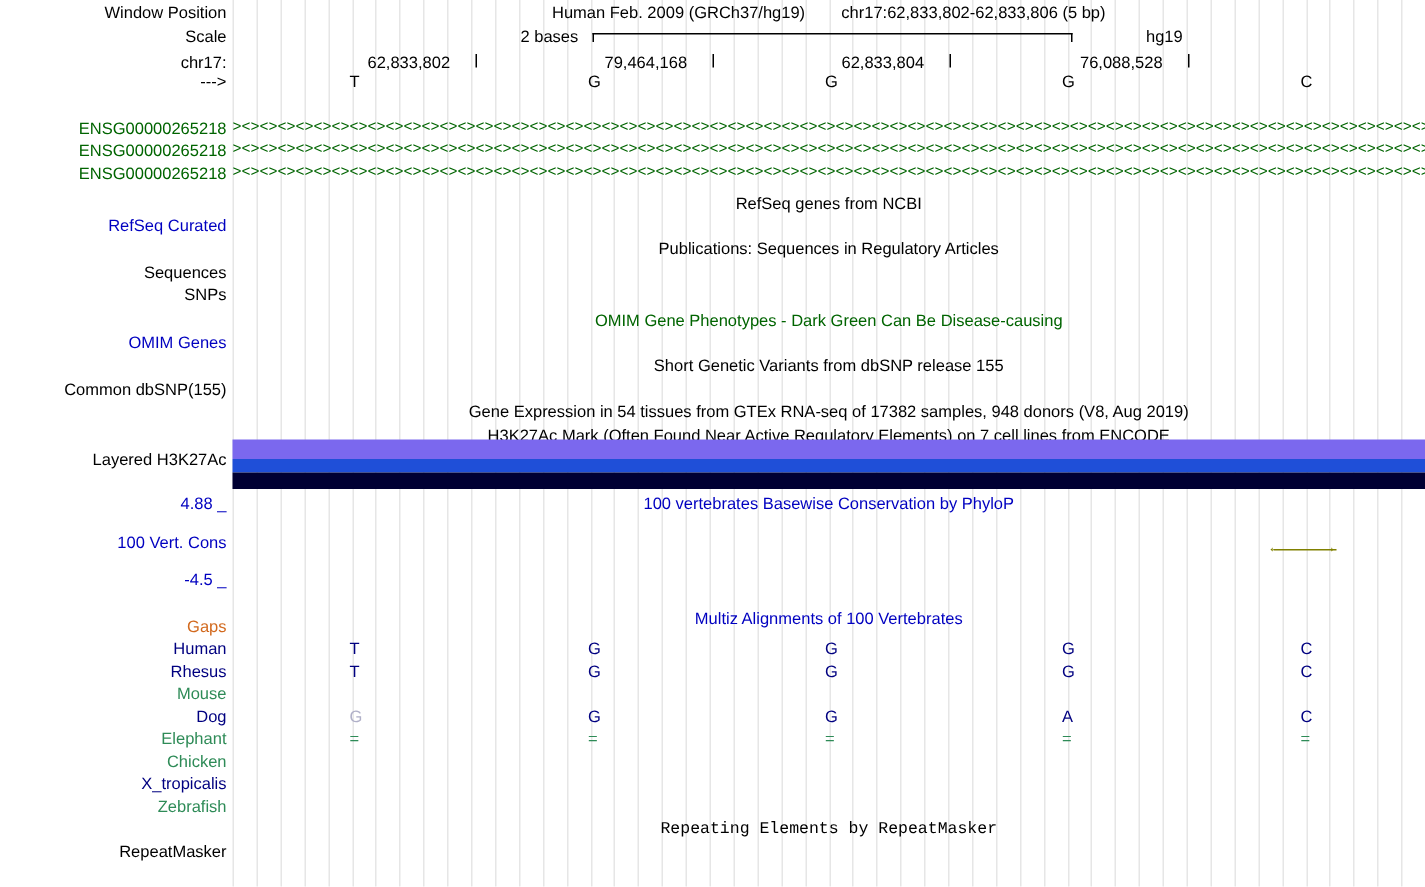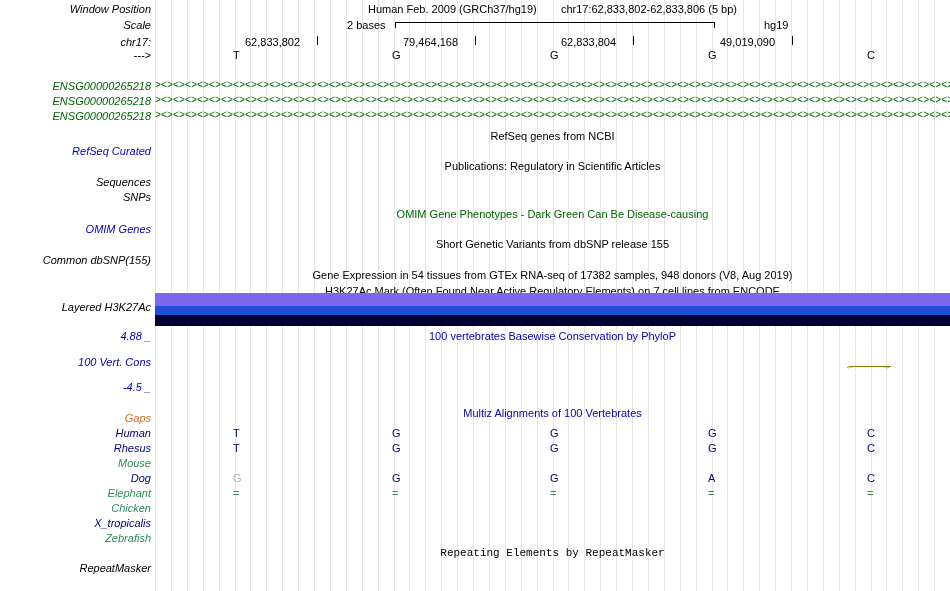--- a/index.html
+++ b/index.html
@@ -31,21 +31,20 @@
     box-sizing: border-box;
     white-space: nowrap;
     font-size: 11px;
     line-height: 12px;
   }
   .labelcol {
     position: absolute;
     left: 0; top: 0;
     width: 155px;
     height: 414px;
-    font-style: italic;
   }
   
   .trackarea {
     position: absolute;
     left: 155px; top: 0;
     width: 795px;
     height: 591px;
   }
   .gridlines {
     position: absolute;
@@ -191,39 +190,39 @@
     <div class="scalebar" style="top:22px; left:240px; width:318px;"></div>
     <div class="absText" style="top:19px; left:568px;margin-left:41px;">hg19</div>
 
     <div id="rulerTicks" style="position:absolute; top:34px; left:0; width:795px; height:14px;">
         <div class="absText" style="left: 90px; top: 2px;">62,833,802</div>
         <div class="rulerTick" style="left: 162px; top: 2px;"></div>
         <div class="absText" style="left: 248px; top: 2px;">79,464,168</div>
         <div class="rulerTick" style="left: 320px; top: 2px;"></div>
         <div class="absText" style="left: 406px; top: 2px;">62,833,804</div>
         <div class="rulerTick" style="left: 478px; top: 2px;"></div>
-        <div class="absText" style="left: 565px; top: 2px;">49,019,090</div>
+        <div class="absText" style="left: 565px; top: 2px;">76,088,528</div>
         <div class="rulerTick" style="left: 637px; top: 2px;"></div>
       </div>
 
     <div id="baseRow" style="position:absolute; top:49px; left:0; width:795px; height:14px;">
         <div class="absText" style="left: 78px; top: 0px;">T</div>
         <div class="absText" style="left: 237px; top: 0px;">G</div>
         <div class="absText" style="left: 395px; top: 0px;">G</div>
         <div class="absText" style="left: 553px; top: 0px;">G</div>
         <div class="absText" style="left: 712px; top: 0px;">C</div>
       </div>
 
     <div class="dotrow" style="top:80px;">&gt;&lt;&gt;&lt;&gt;&lt;&gt;&lt;&gt;&lt;&gt;&lt;&gt;&lt;&gt;&lt;&gt;&lt;&gt;&lt;&gt;&lt;&gt;&lt;&gt;&lt;&gt;&lt;&gt;&lt;&gt;&lt;&gt;&lt;&gt;&lt;&gt;&lt;&gt;&lt;&gt;&lt;&gt;&lt;&gt;&lt;&gt;&lt;&gt;&lt;&gt;&lt;&gt;&lt;&gt;&lt;&gt;&lt;&gt;&lt;&gt;&lt;&gt;&lt;&gt;&lt;&gt;&lt;&gt;&lt;&gt;&lt;&gt;&lt;&gt;&lt;&gt;&lt;&gt;&lt;&gt;&lt;&gt;&lt;&gt;&lt;&gt;&lt;&gt;&lt;&gt;&lt;&gt;&lt;&gt;&lt;&gt;&lt;&gt;&lt;&gt;&lt;&gt;&lt;&gt;&lt;&gt;&lt;&gt;&lt;&gt;&lt;&gt;&lt;&gt;&lt;&gt;&lt;&gt;&lt;&gt;&lt;&gt;&lt;&gt;&lt;&gt;&lt;&gt;&lt;&gt;&lt;&gt;&lt;&gt;&lt;&gt;&lt;&gt;&lt;&gt;&lt;&gt;&lt;&gt;&lt;&gt;&lt;&gt;&lt;&gt;&lt;&gt;&lt;&gt;&lt;&gt;&lt;&gt;&lt;&gt;&lt;&gt;&lt;&gt;&lt;&gt;&lt;&gt;&lt;&gt;&lt;&gt;&lt;&gt;&lt;&gt;&lt;&gt;&lt;&gt;&lt;</div>
     <div class="dotrow" style="top:95px;">&gt;&lt;&gt;&lt;&gt;&lt;&gt;&lt;&gt;&lt;&gt;&lt;&gt;&lt;&gt;&lt;&gt;&lt;&gt;&lt;&gt;&lt;&gt;&lt;&gt;&lt;&gt;&lt;&gt;&lt;&gt;&lt;&gt;&lt;&gt;&lt;&gt;&lt;&gt;&lt;&gt;&lt;&gt;&lt;&gt;&lt;&gt;&lt;&gt;&lt;&gt;&lt;&gt;&lt;&gt;&lt;&gt;&lt;&gt;&lt;&gt;&lt;&gt;&lt;&gt;&lt;&gt;&lt;&gt;&lt;&gt;&lt;&gt;&lt;&gt;&lt;&gt;&lt;&gt;&lt;&gt;&lt;&gt;&lt;&gt;&lt;&gt;&lt;&gt;&lt;&gt;&lt;&gt;&lt;&gt;&lt;&gt;&lt;&gt;&lt;&gt;&lt;&gt;&lt;&gt;&lt;&gt;&lt;&gt;&lt;&gt;&lt;&gt;&lt;&gt;&lt;&gt;&lt;&gt;&lt;&gt;&lt;&gt;&lt;&gt;&lt;&gt;&lt;&gt;&lt;&gt;&lt;&gt;&lt;&gt;&lt;&gt;&lt;&gt;&lt;&gt;&lt;&gt;&lt;&gt;&lt;&gt;&lt;&gt;&lt;&gt;&lt;&gt;&lt;&gt;&lt;&gt;&lt;&gt;&lt;&gt;&lt;&gt;&lt;&gt;&lt;&gt;&lt;&gt;&lt;&gt;&lt;&gt;&lt;&gt;&lt;&gt;&lt;&gt;&lt;&gt;&lt;</div>
     <div class="dotrow" style="top:110px;">&gt;&lt;&gt;&lt;&gt;&lt;&gt;&lt;&gt;&lt;&gt;&lt;&gt;&lt;&gt;&lt;&gt;&lt;&gt;&lt;&gt;&lt;&gt;&lt;&gt;&lt;&gt;&lt;&gt;&lt;&gt;&lt;&gt;&lt;&gt;&lt;&gt;&lt;&gt;&lt;&gt;&lt;&gt;&lt;&gt;&lt;&gt;&lt;&gt;&lt;&gt;&lt;&gt;&lt;&gt;&lt;&gt;&lt;&gt;&lt;&gt;&lt;&gt;&lt;&gt;&lt;&gt;&lt;&gt;&lt;&gt;&lt;&gt;&lt;&gt;&lt;&gt;&lt;&gt;&lt;&gt;&lt;&gt;&lt;&gt;&lt;&gt;&lt;&gt;&lt;&gt;&lt;&gt;&lt;&gt;&lt;&gt;&lt;&gt;&lt;&gt;&lt;&gt;&lt;&gt;&lt;&gt;&lt;&gt;&lt;&gt;&lt;&gt;&lt;&gt;&lt;&gt;&lt;&gt;&lt;&gt;&lt;&gt;&lt;&gt;&lt;&gt;&lt;&gt;&lt;&gt;&lt;&gt;&lt;&gt;&lt;&gt;&lt;&gt;&lt;&gt;&lt;&gt;&lt;&gt;&lt;&gt;&lt;&gt;&lt;&gt;&lt;&gt;&lt;&gt;&lt;&gt;&lt;&gt;&lt;&gt;&lt;&gt;&lt;&gt;&lt;&gt;&lt;&gt;&lt;&gt;&lt;&gt;&lt;&gt;&lt;&gt;&lt;&gt;&lt;&gt;&lt;</div>
 
     <div class="centerText" style="top:130px;">RefSeq genes from NCBI</div>
 
-    <div class="centerText" style="top:160px;">Publications: Regulatory in Scientific Articles</div>
+    <div class="centerText" style="top:160px;">Publications: Sequences in Regulatory Articles</div>
 
     <div class="centerText dkgreen" style="top:208px;">OMIM Gene Phenotypes - Dark Green Can Be Disease-causing</div>
 
     <div class="centerText" style="top:238px;">Short Genetic Variants from dbSNP release 155</div>
 
     <div class="centerText" style="top:269px;">Gene Expression in 54 tissues from GTEx RNA-seq of 17382 samples, 948 donors (V8, Aug 2019)</div>
     <div class="centerText" style="top:285px;">H3K27Ac Mark (Often Found Near Active Regulatory Elements) on 7 cell lines from ENCODE</div>
 
     <div class="h3k27" style="top:293px; height:13px; background:#7b68ee;"></div>
     <div class="h3k27" style="top:306px; height:9px;  background:#1f4fd8;"></div>

